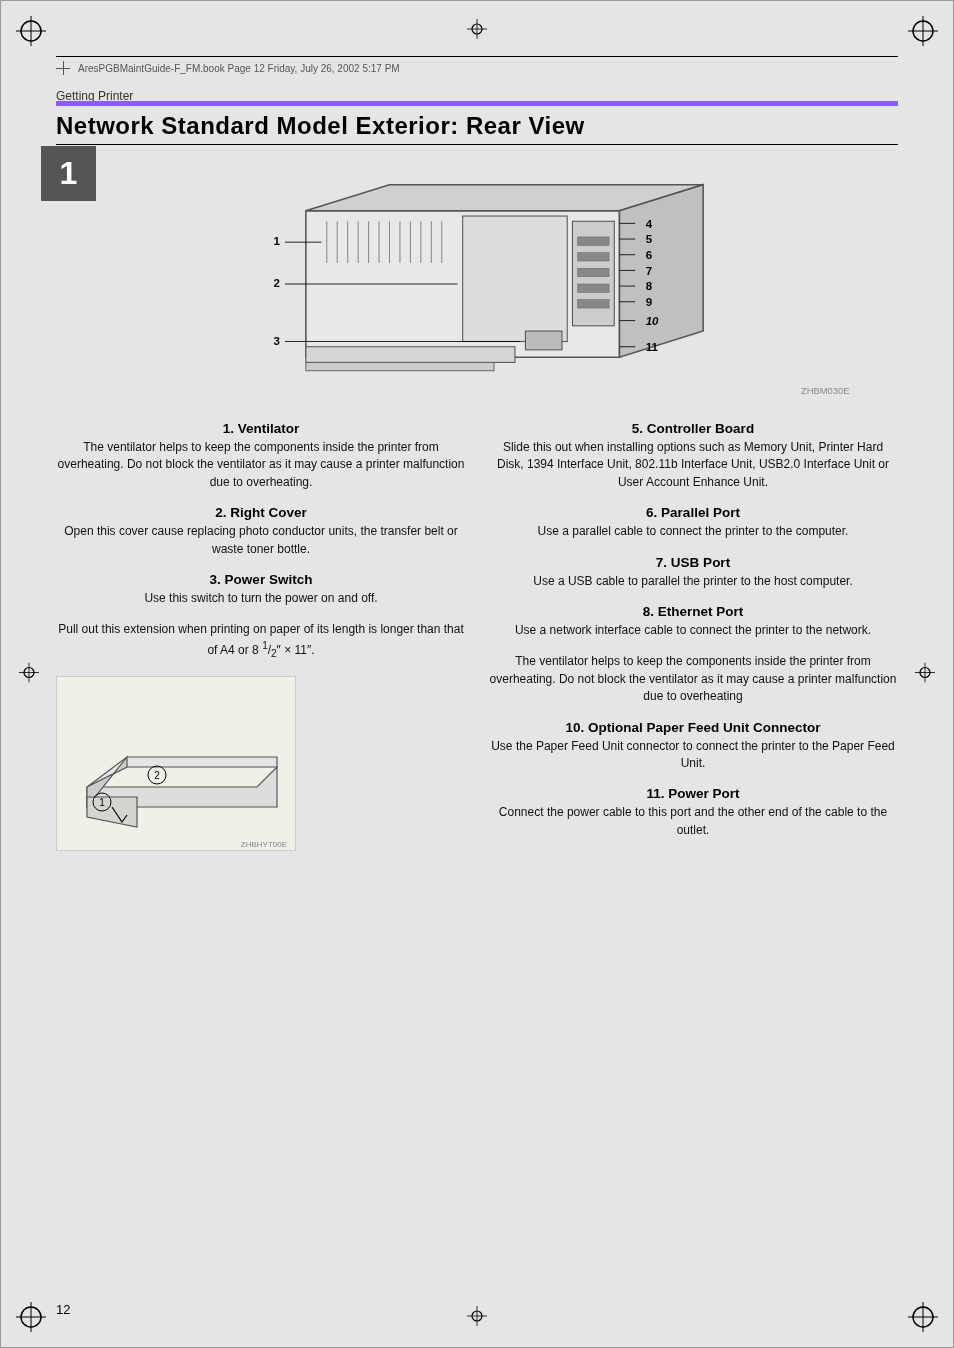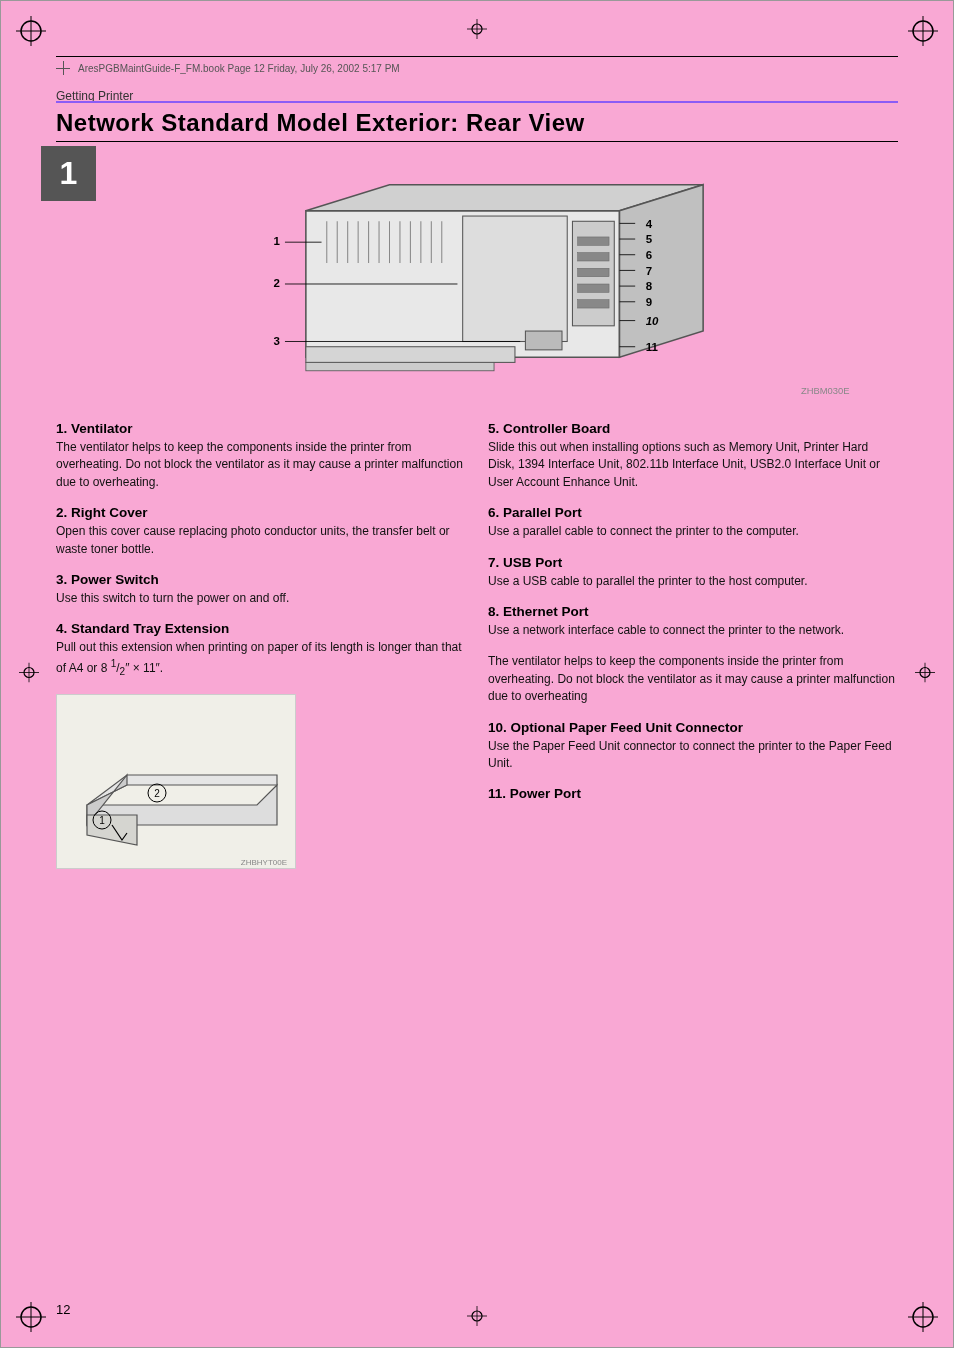--- a/index.html
+++ b/index.html
@@ -12,21 +12,21 @@
       min-height: 1348px;
       position: relative;
     }
 
     
     .page-outer {
       width: 954px;
       min-height: 1348px;
       border: 1px solid #999;
       position: relative;
-      background: #f9a8d4;
+      background: #e5e5e5;
     }
 
     
     .corner {
       position: absolute;
       width: 40px;
       height: 40px;
     }
     .corner svg { width: 40px; height: 40px; }
     .corner-tl { top: 10px; left: 10px; }
@@ -90,21 +90,21 @@
       font-size: 32px;
       font-weight: bold;
     }
 
     
     .main-title {
       position: absolute;
       top: 100px;
       left: 55px;
       right: 55px;
-      border-top: 2px solid #8b5cf6;
+      border-top: 5px solid #8b5cf6;
       padding-top: 6px;
     }
     .main-title h1 {
       font-size: 24px;
       font-weight: bold;
       color: #000;
       letter-spacing: 0.5px;
     }
     .title-rule {
       border: none;
@@ -122,20 +122,21 @@
     }
 
     
     .content-area {
       position: absolute;
       top: 420px;
       left: 55px;
       right: 55px;
       display: flex;
       gap: 22px;
+      text-align: center;
     }
 
     .col-left {
       flex: 1;
     }
     .col-right {
       flex: 1;
     }
 
     .section-item {
@@ -317,21 +318,20 @@
         <h3>2. Right Cover</h3>
         <p>Open this cover cause replacing photo conductor units, the transfer belt or waste toner bottle.</p>
       </div>
 
       <div class="section-item">
         <h3>3. Power Switch</h3>
         <p>Use this switch to turn the power on and off.</p>
       </div>
 
       <div class="section-item">
-        <h3>4. Standard Tray Extension</h3>
         <p>Pull out this extension when printing on paper of its length is longer than that of A4 or 8 <sup>1</sup>/<sub>2</sub>″ × 11″.</p>
       </div>
 
       <div class="small-image-area">
         <svg width="240" height="175" viewBox="0 0 240 175" xmlns="http://www.w3.org/2000/svg">
           <rect width="240" height="175" fill="#f0efe8"></rect>
 
           <g transform="translate(20,30)">
 
             <path d="M10,80 L180,80 L200,60 L200,100 L10,100 Z" fill="#ddd" stroke="#555" stroke-width="1.2"></path>
@@ -379,20 +379,21 @@
         <p>The ventilator helps to keep the components inside the printer from overheating. Do not block the ventilator as it may cause a printer malfunction due to overheating</p>
       </div>
 
       <div class="section-item">
         <h3>10. Optional Paper Feed Unit Connector</h3>
         <p>Use the Paper Feed Unit connector to connect the printer to the Paper Feed Unit.</p>
       </div>
 
       <div class="section-item">
         <h3>11. Power Port</h3>
+        <p>Connect the power cable to this port and the other end of the cable to the outlet.</p>
       </div>
 
     </div>
   </div>
 
   <div class="page-number">12</div>
 
   <div style="position:absolute; bottom: 18px; left: 50%; transform: translateX(-50%);">
     <svg width="20" height="20" viewBox="0 0 20 20">
         <circle cx="10" cy="10" r="5" fill="none" stroke="#000" stroke-width="1.2"></circle>

